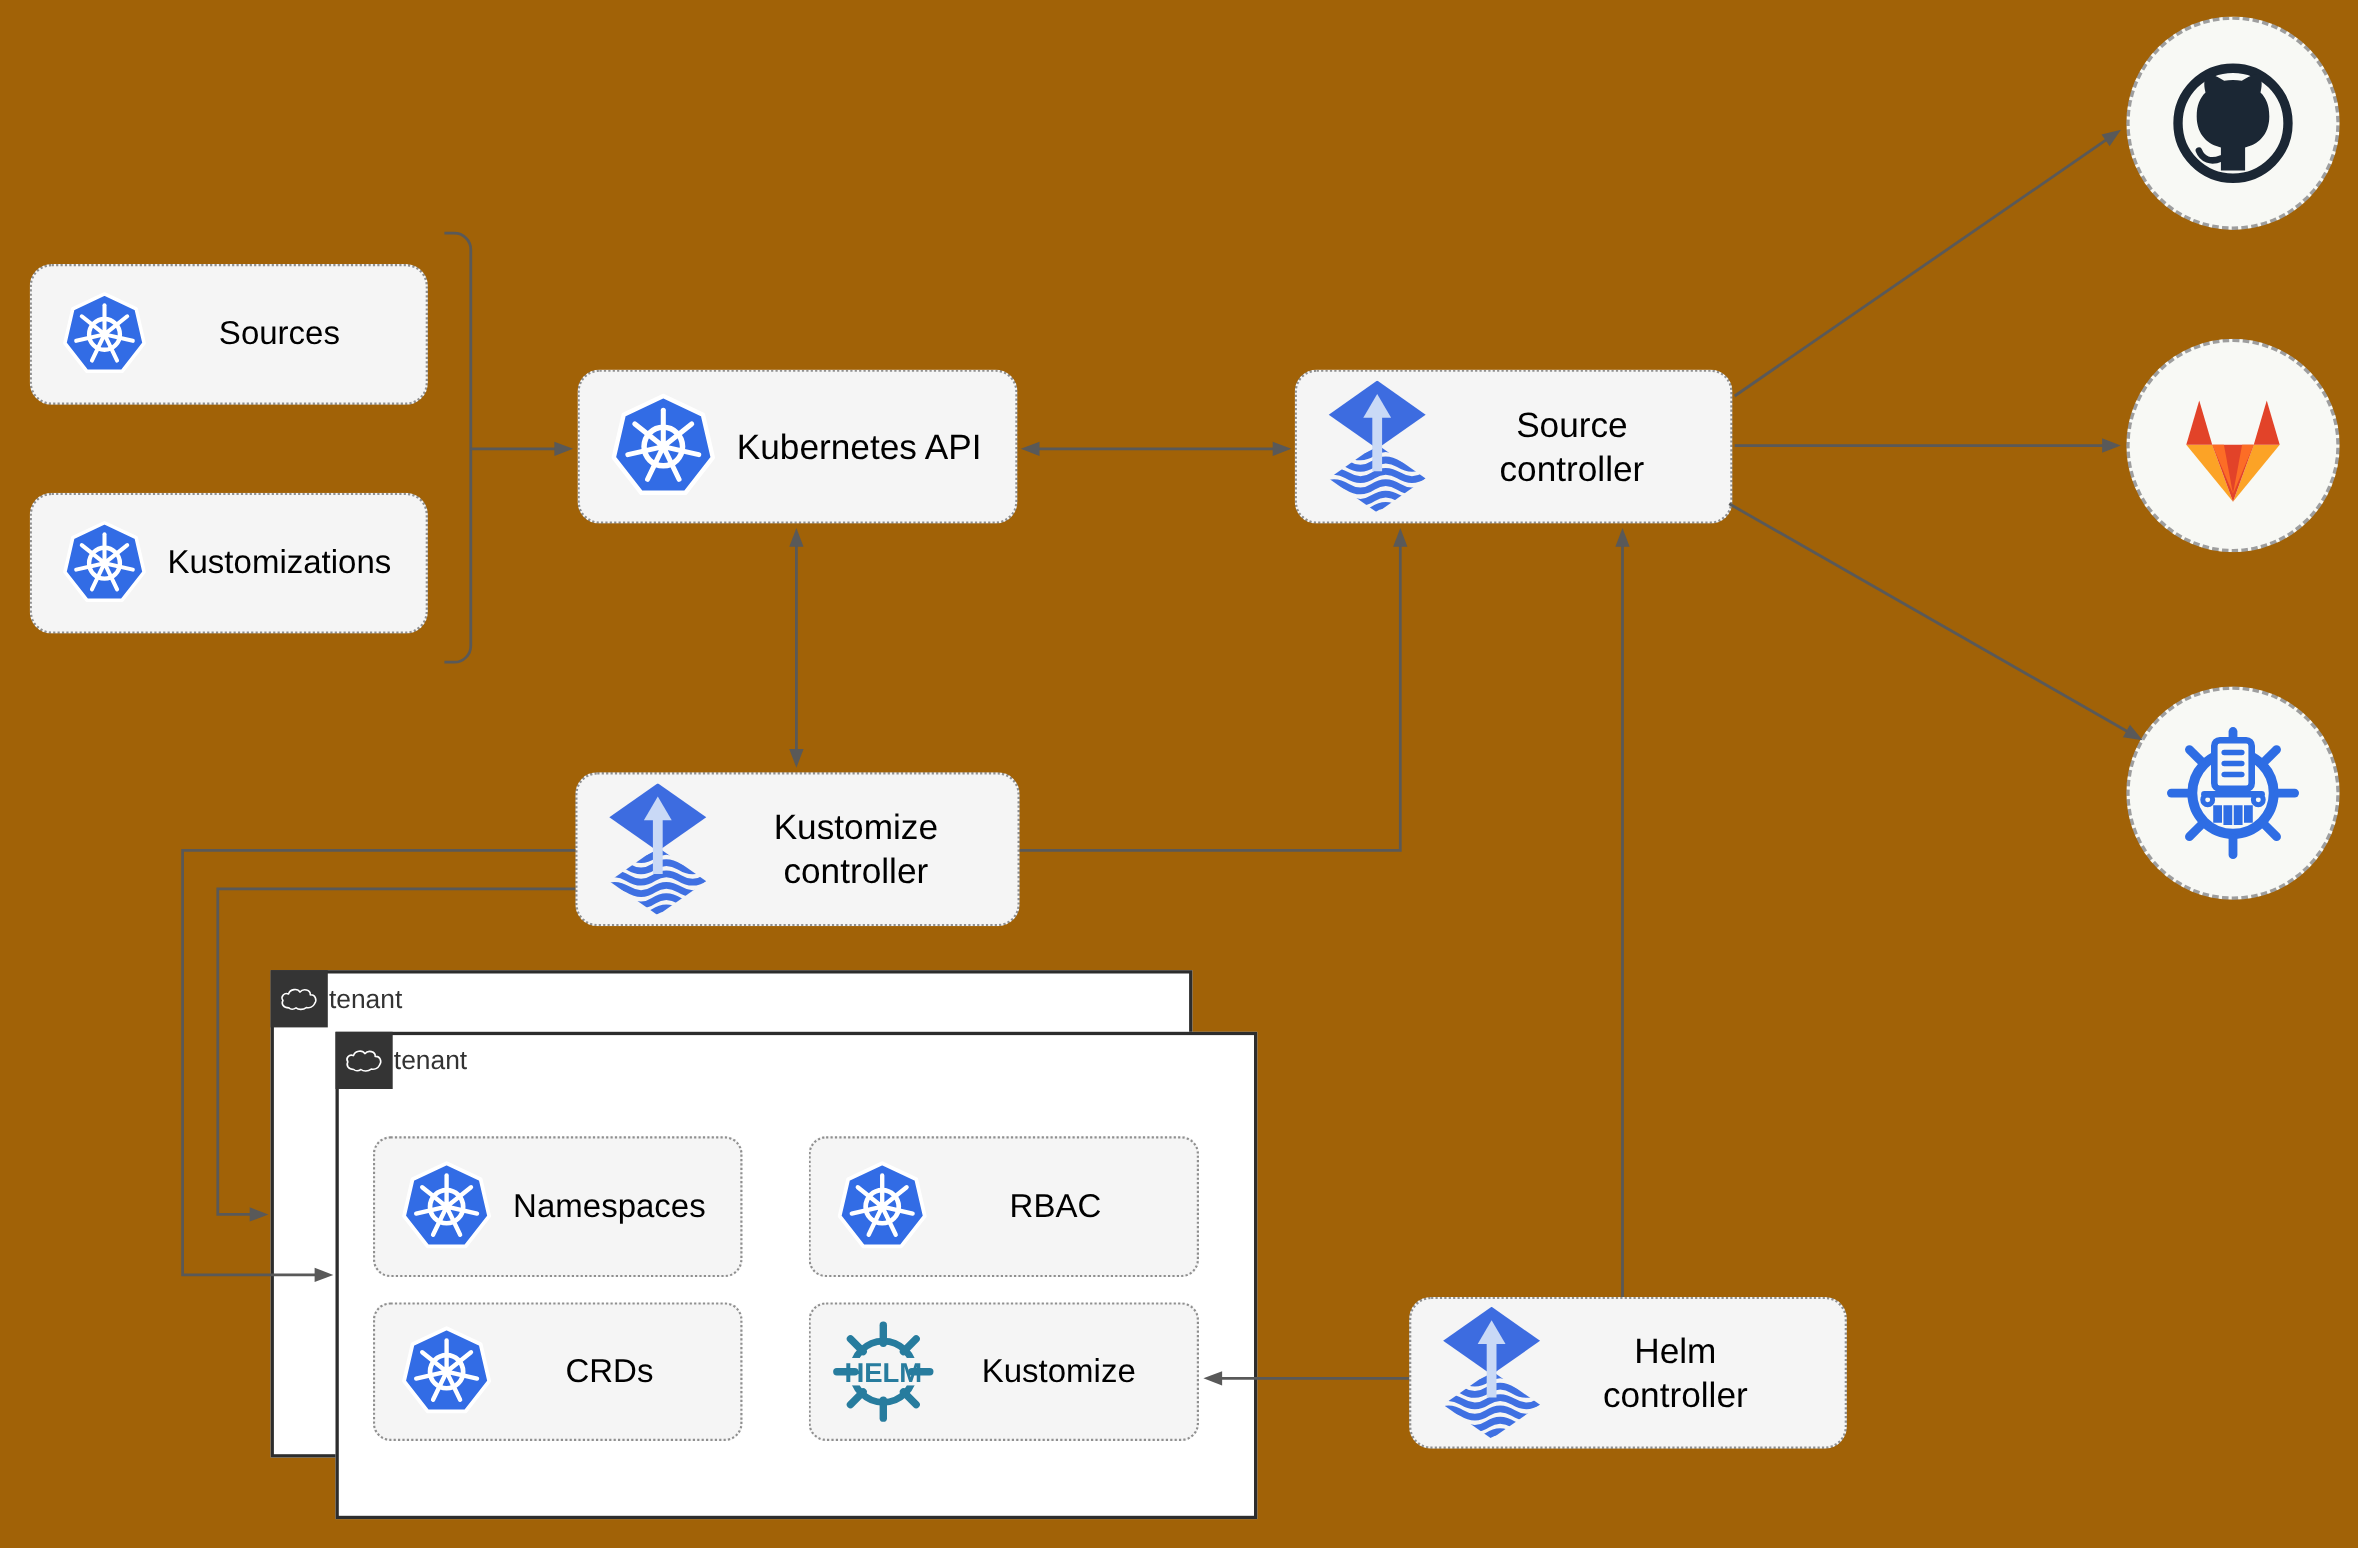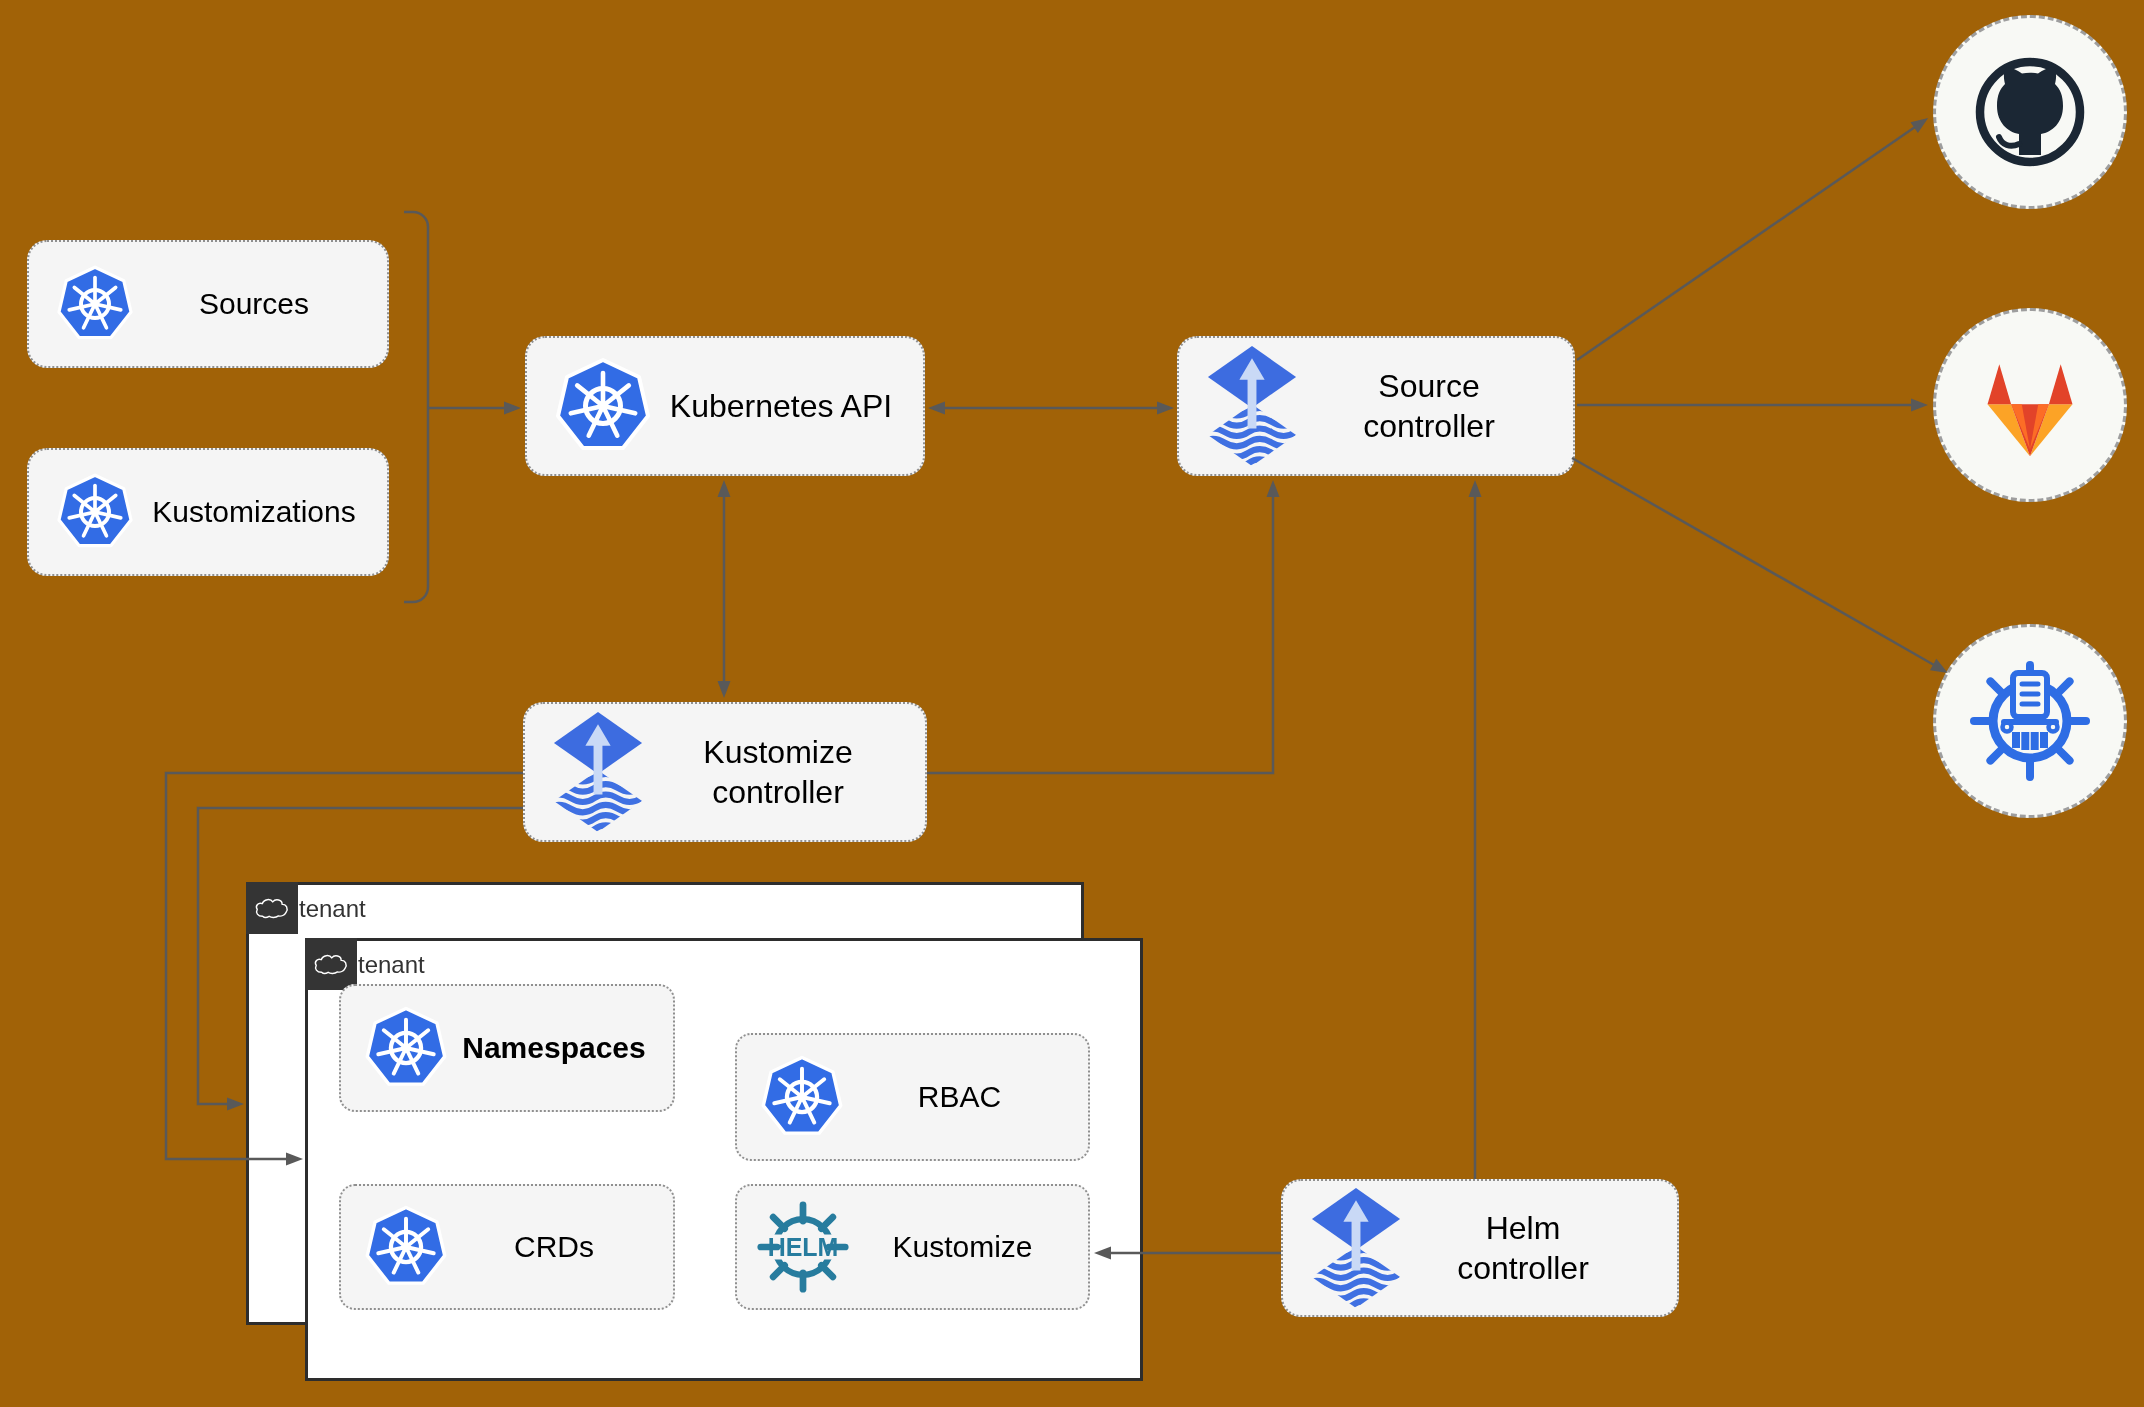--- a/index.html
+++ b/index.html
@@ -135,21 +135,21 @@
 
   <div class="tenant z3" style="left:305px;top:938px;width:838px;height:443px;">
     <div class="tenant-head">
       <svg width="36" height="24">
           <use href="#sym-cloud"></use>
         </svg>
     </div>
     <div class="tenant-lbl">tenant</div>
   </div>
 
-  <div class="node z4" style="left:339px;top:984px;width:336px;height:128px;border-radius:16px;font-weight:bold;">
+  <div class="node z4" style="left:339px;top:1033px;width:336px;height:128px;border-radius:16px;">
     <svg class="ic" style="margin-left:22px" width="86" height="86">
         <use href="#sym-k8s"></use>
       </svg>
     <div class="lbl">Namespaces</div>
   </div>
 
   <div class="node z4" style="left:735px;top:1033px;width:355px;height:128px;border-radius:16px;">
     <svg class="ic" style="margin-left:22px" width="86" height="86">
         <use href="#sym-k8s"></use>
       </svg>

